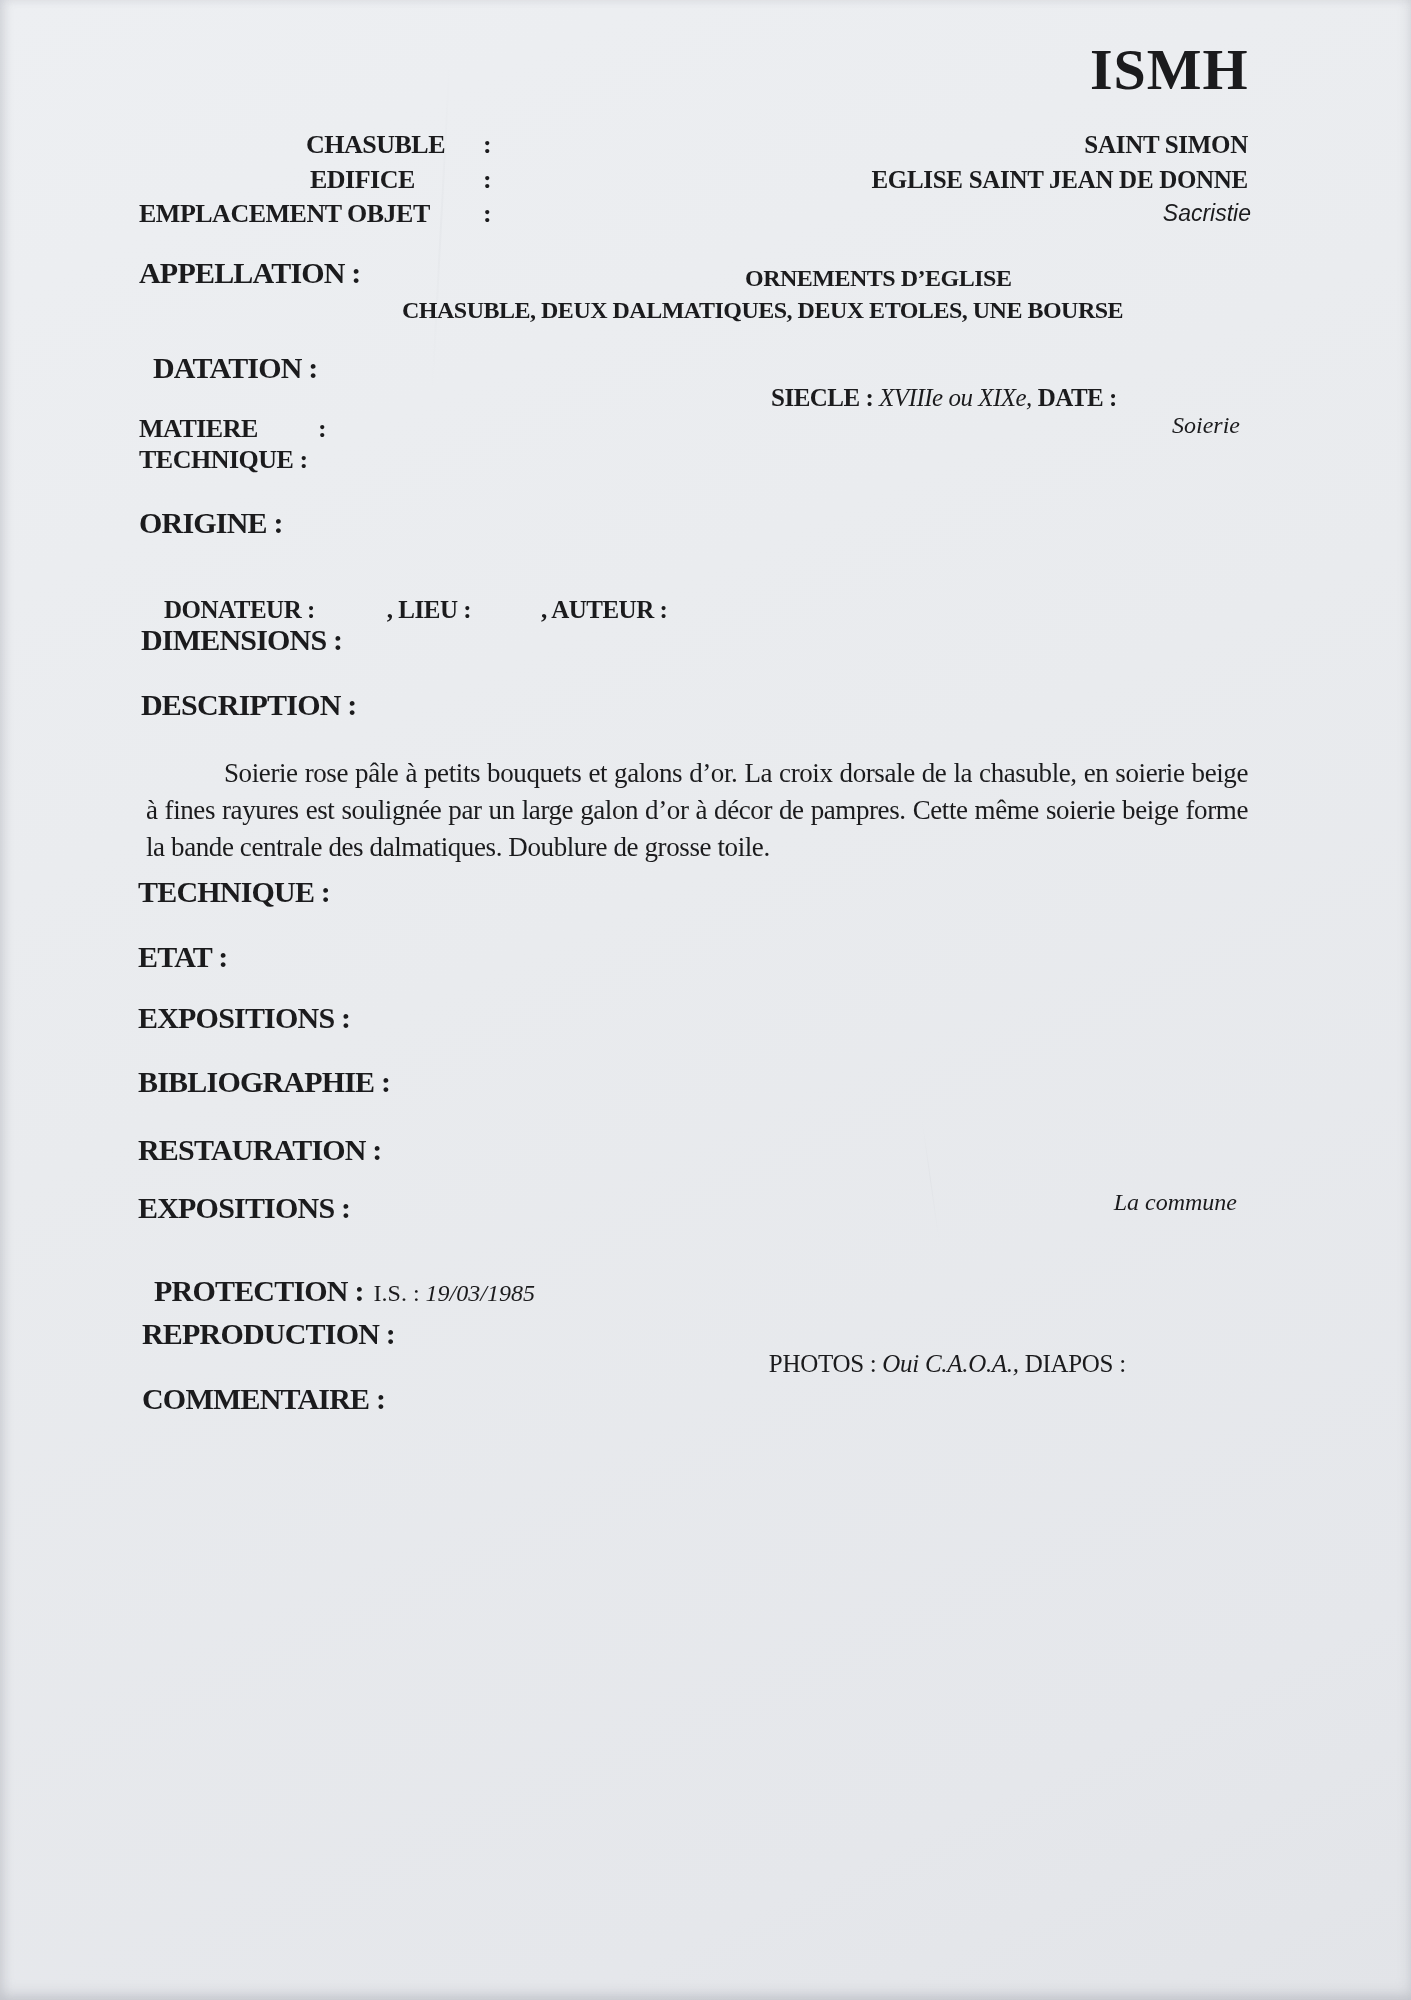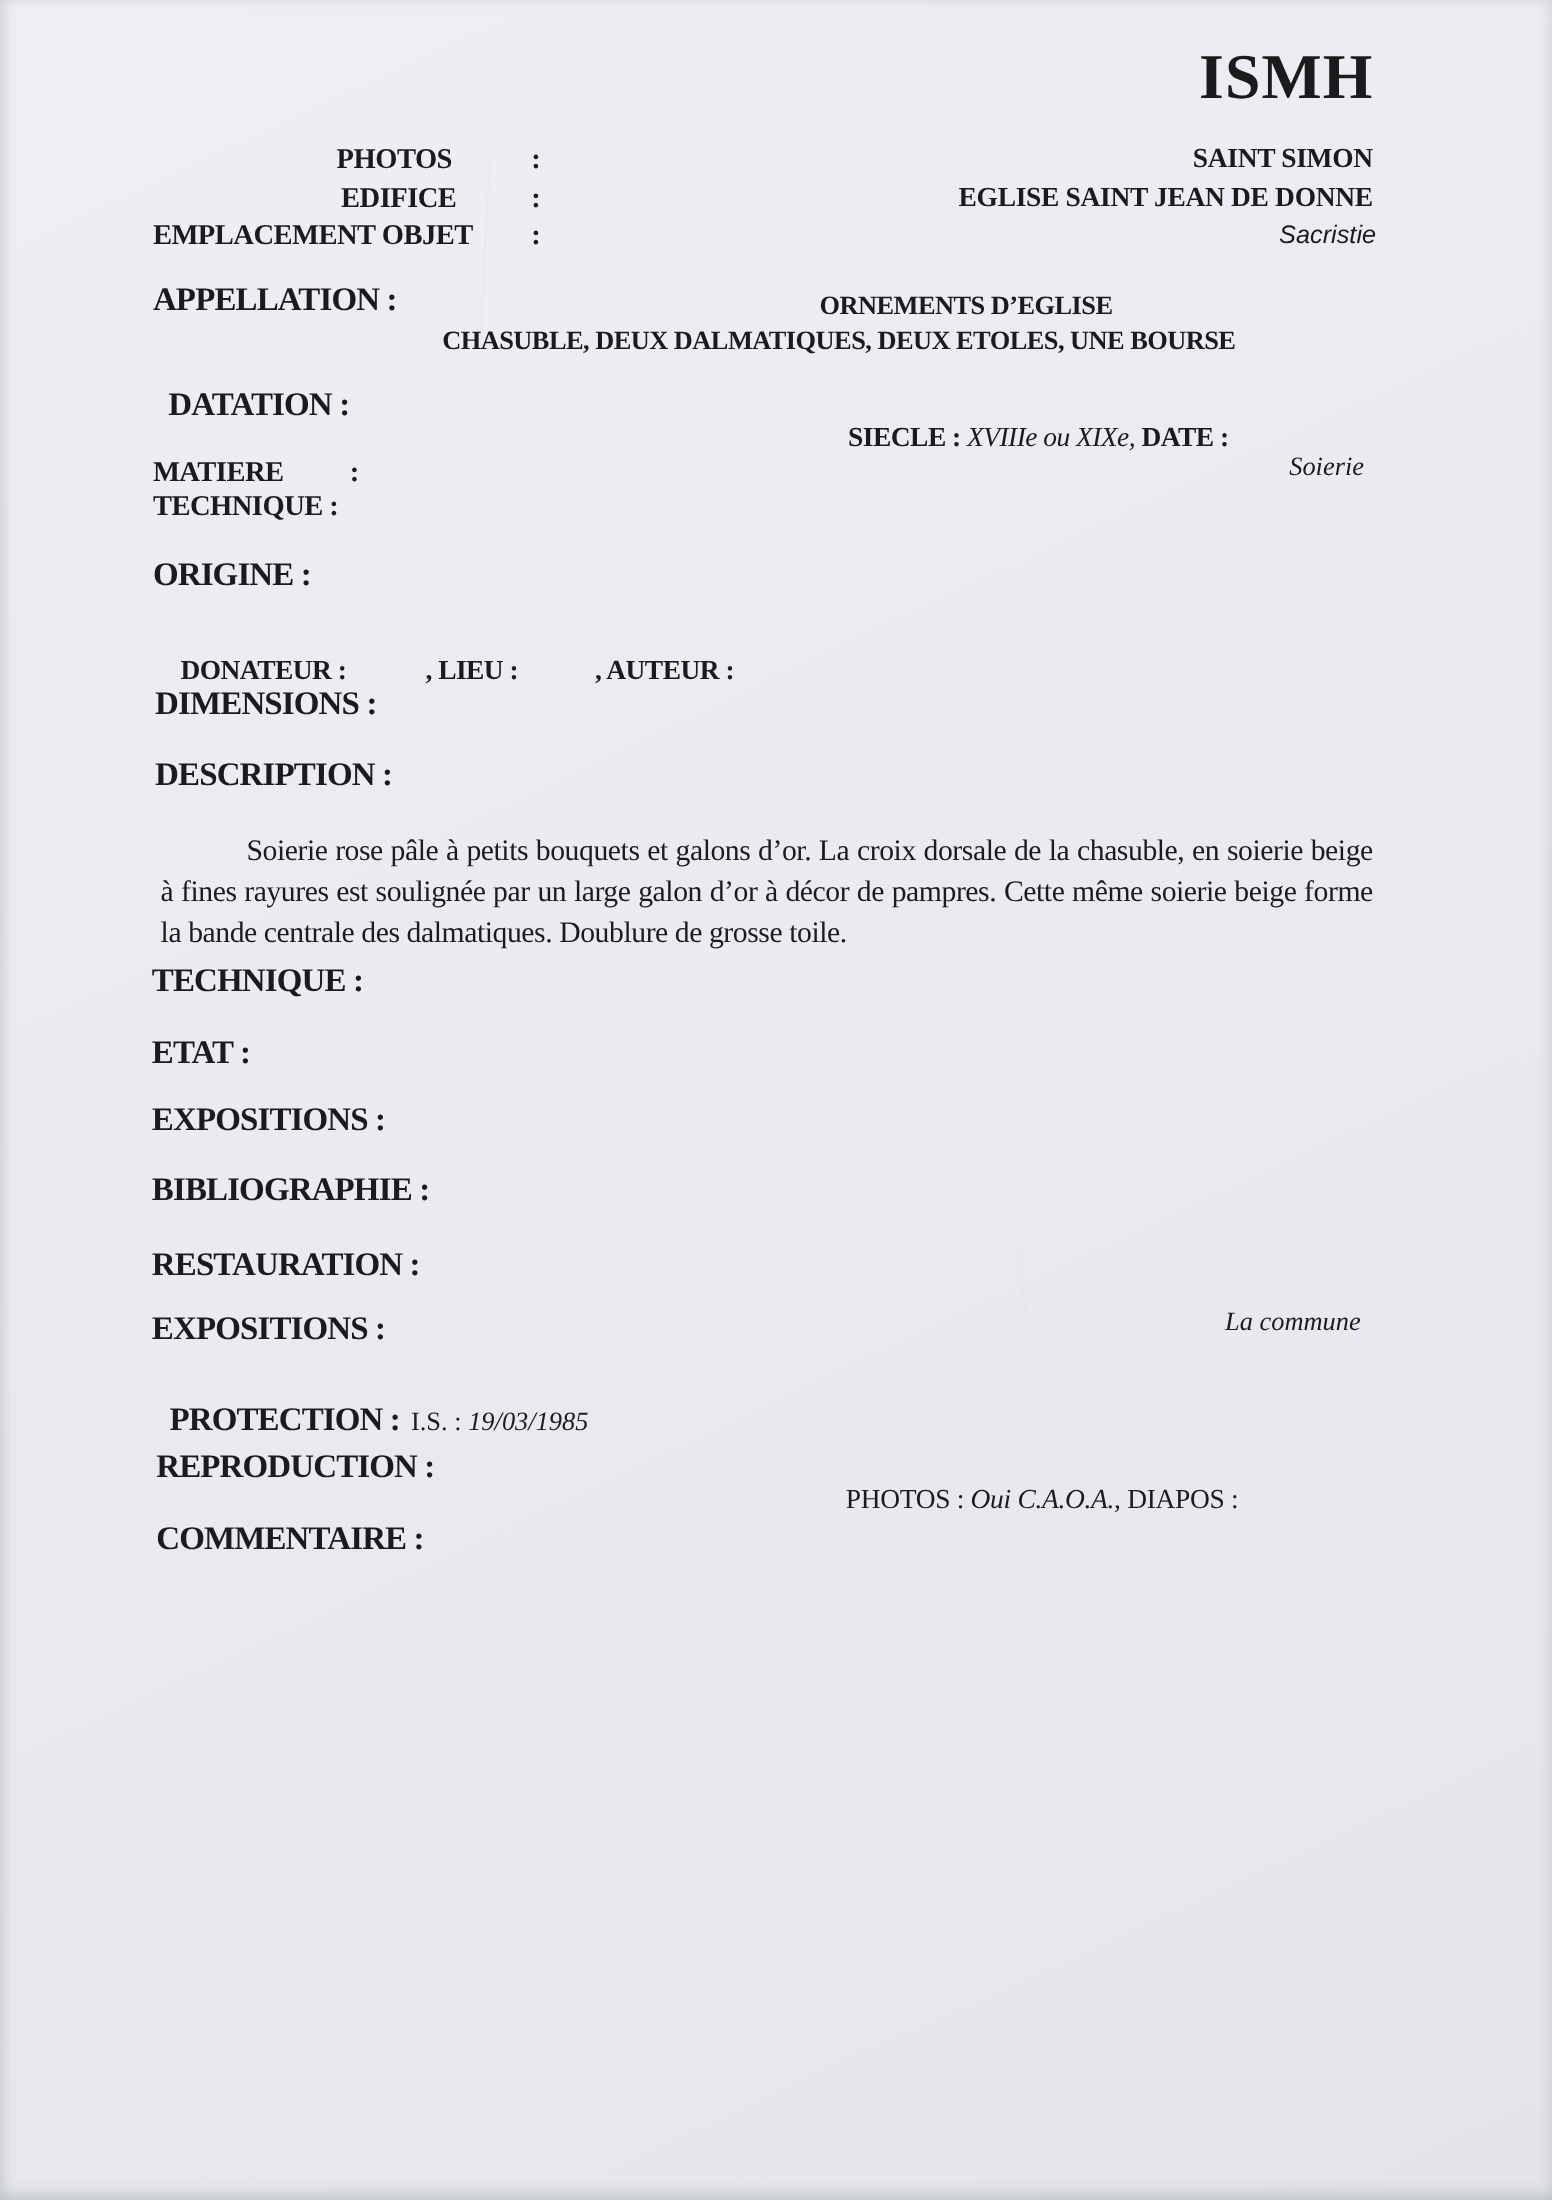--- a/index.html
+++ b/index.html
@@ -41,21 +41,21 @@
 </style>
 </head>
 <body>
 
 <div class="page">
   <div class="crease1"></div>
   <div class="crease2"></div>
 
   <div class="abs ismh" style="left:1090px;top:36px;">ISMH</div>
 
-  <div class="abs lbl" style="left:306px;top:130px;">PHOTOS</div>
+  <div class="abs lbl" style="left:306px;top:130px;">CHASUBLE</div>
   <div class="abs lbl" style="left:483px;top:130px;">:</div>
   <div class="abs lbl" style="left:310px;top:165px;">EDIFICE</div>
   <div class="abs lbl" style="left:483px;top:165px;">:</div>
   <div class="abs lbl" style="left:139px;top:199px;">EMPLACEMENT OBJET</div>
   <div class="abs lbl" style="left:483px;top:199px;">:</div>
 
   <div class="abs val val-right" style="left:748px;top:131px;width:500px;">SAINT SIMON</div>
   <div class="abs val val-right" style="left:748px;top:166px;width:500px;">EGLISE SAINT JEAN DE DONNE</div>
   <div class="abs sans-i val-right" style="left:748px;top:200px;width:503px;">Sacristie</div>
 

